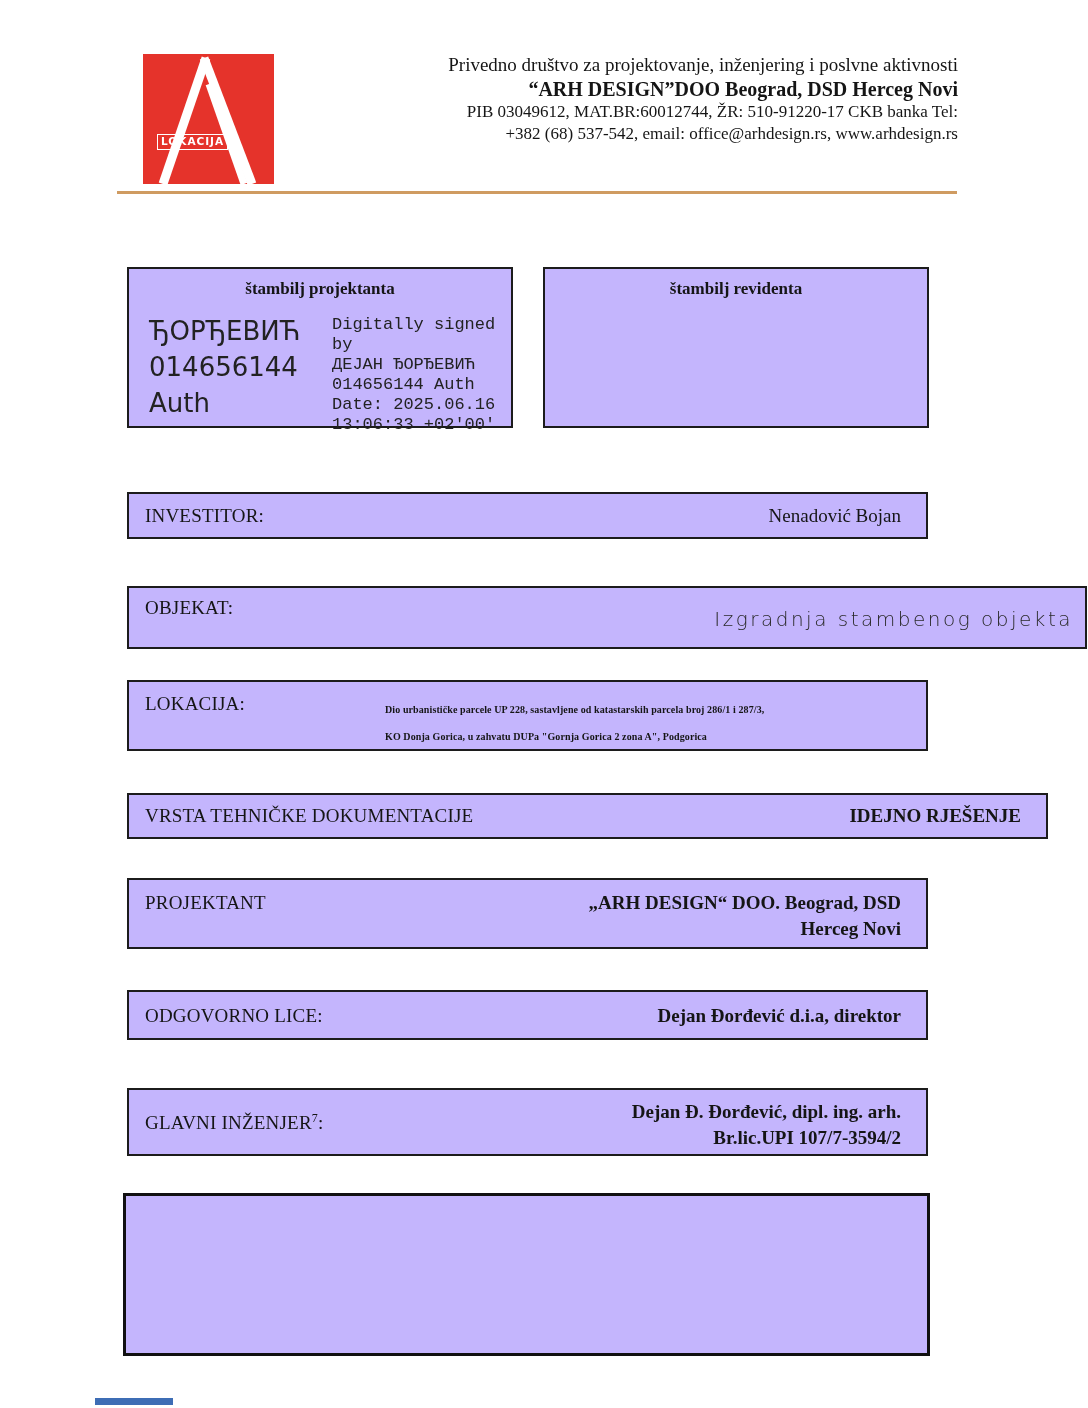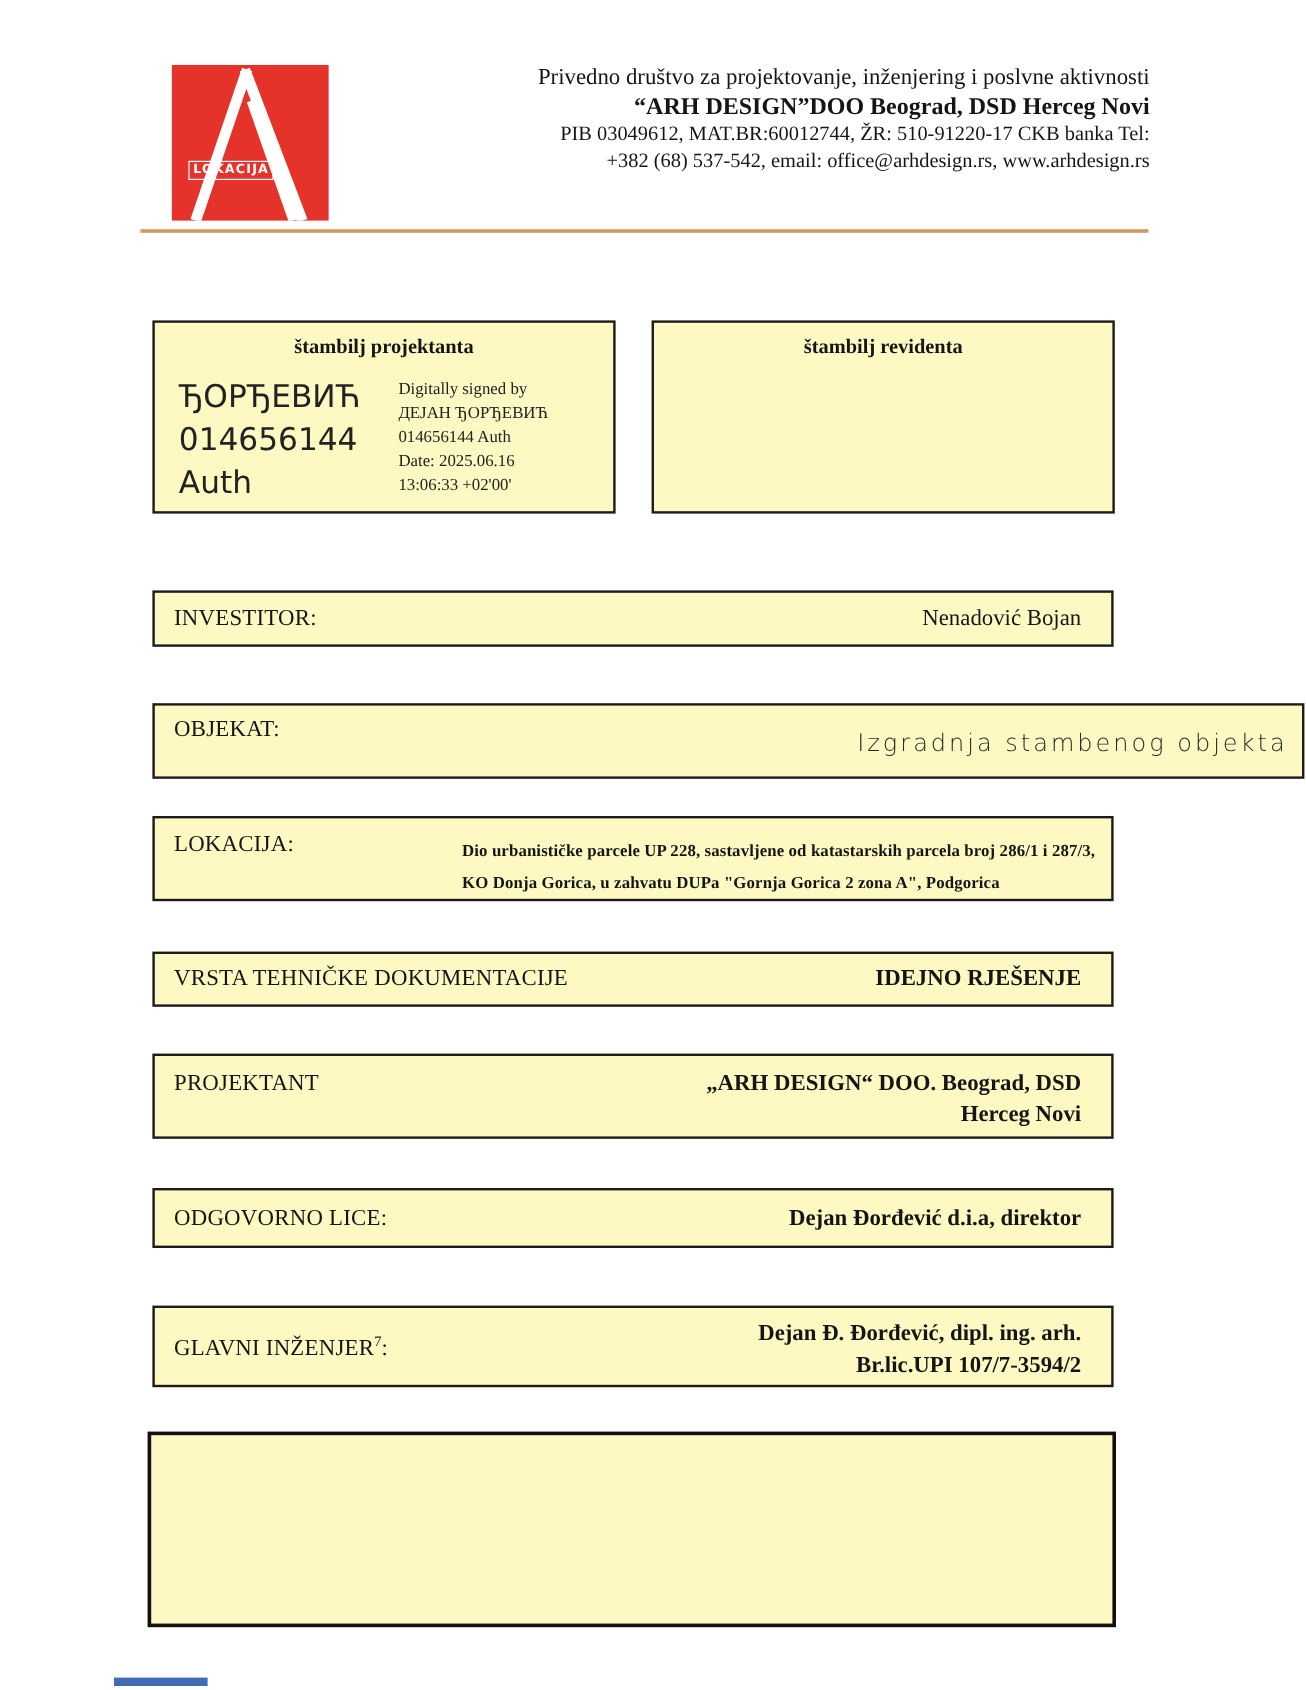--- a/index.html
+++ b/index.html
@@ -17,48 +17,48 @@
   }
   .header-line1{font-size:19px;line-height:24px;}
   .header-line2{font-size:20px;line-height:24px;font-weight:bold;}
   .header-line3{font-size:17px;line-height:22px;}
   .header-line4{font-size:17px;line-height:22px;}
   .divider{
     position:absolute;left:117px;top:191px;width:840px;height:3px;
   }
   
   .box{
-    position:absolute;border:2px solid #1c1c1c;box-sizing:border-box;background:#fef9c3;
+    position:absolute;border:2px solid #1c1c1c;box-sizing:border-box;background:#c4b5fd;
   }
   .stamp-title{
     text-align:center;font-weight:bold;font-size:17px;margin-top:10px;
   }
   .sig-big{
     position:absolute;left:20px;top:44px;width:190px;
     font-family:"DejaVu Sans", sans-serif;font-size:26px;line-height:36px;color:#222;
   }
   .sig-small{
     position:absolute;left:203px;top:46px;width:165px;
-    font-family:Liberation Serif, serif;font-size:14px;line-height:20px;color:#222;
+    font-family:Liberation Mono, monospace;font-size:17px;line-height:20px;color:#222;
   }
   .field-label{
     position:absolute;left:16px;font-size:19px;letter-spacing:0.2px;
   }
   .field-label sup{font-size:12px;}
   .val-right{
     position:absolute;right:25px;text-align:right;font-size:19px;
   }
   .bold{font-weight:bold;}
   .arch-font{
     font-family:"DejaVu Sans", sans-serif;font-weight:300;font-size:20px;
     letter-spacing:2.5px;color:#2a2a2a;
   }
   .lokacija-val{
     position:absolute;left:256px;top:14px;right:6px;
-    font-size:14px;font-weight:bold;line-height:27px;letter-spacing:0.1px;
+    font-size:10px;font-weight:bold;line-height:27px;letter-spacing:0.1px;
   }
   .two-line{line-height:26px;}
   .bottom-box{border-width:3px;border-color:#111;}
   .blue-mark{
     position:absolute;left:95px;top:1398px;width:78px;height:7px;
   }
   .logo-label{
     position:absolute;left:14px;top:80px;
     border:1.7px solid #fff;padding:0 3px 1px 3px;
     font-family:"DejaVu Sans", sans-serif;font-size:10.5px;font-weight:bold;
@@ -120,21 +120,21 @@
   </div>
 
   <div class="box" style="left:127px;top:680px;width:801px;height:71px;">
     <div class="field-label" style="top:11px;">LOKACIJA:</div>
     <div class="lokacija-val">
       <div>Dio urbanističke parcele UP 228, sastavljene od katastarskih parcela broj 286/1 i 287/3,</div>
       <div>KO Donja Gorica, u zahvatu DUPa "Gornja Gorica 2 zona A", Podgorica</div>
     </div>
   </div>
 
-  <div class="box" style="left:127px;top:793px;width:801px;height:46px;">
+  <div class="box" style="left:127px;top:793px;width:921px;height:46px;">
     <div class="field-label" style="top:10px;">VRSTA TEHNIČKE DOKUMENTACIJE</div>
     <div class="val-right bold" style="top:10px;">IDEJNO RJEŠENJE</div>
   </div>
 
   <div class="box" style="left:127px;top:878px;width:801px;height:71px;">
     <div class="field-label" style="top:12px;">PROJEKTANT</div>
     <div class="val-right bold two-line" style="top:10px;">
       <div>„ARH DESIGN“ DOO. Beograd, DSD</div>
       <div>Herceg Novi</div>
     </div>

